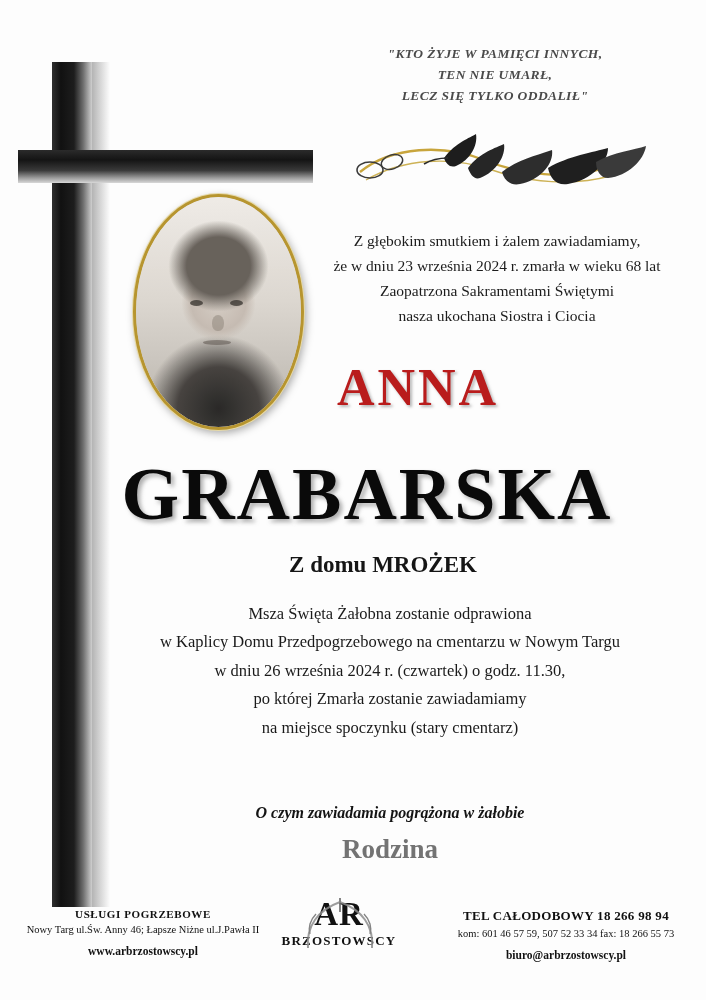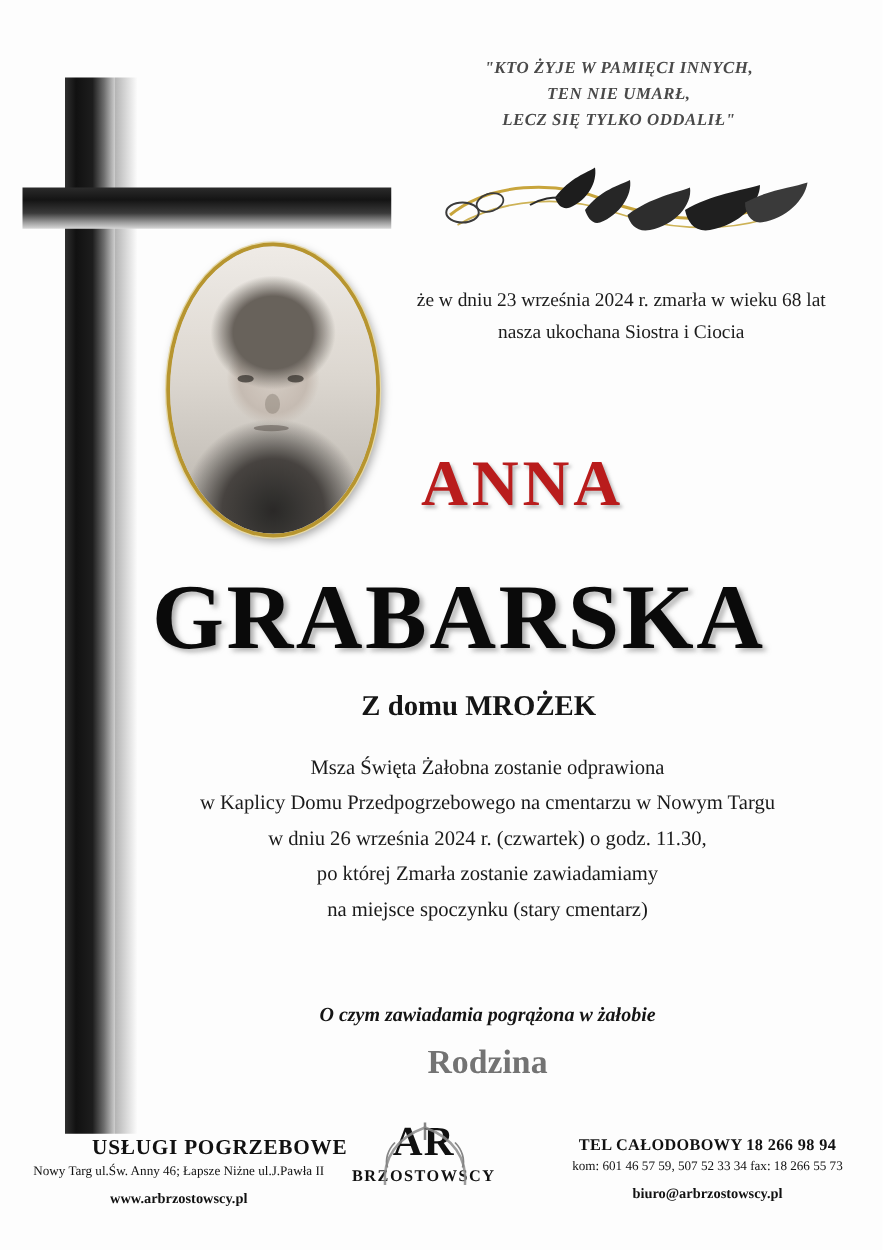--- a/index.html
+++ b/index.html
@@ -169,21 +169,21 @@
     color:#737373;
   }
 
   
   .footer-rule{
     position:absolute;left:0;top:895px;width:706px;height:1px;background:transparent;
   }
   .footer-left{
     position:absolute;left:8px;top:908px;width:270px;text-align:center;
   }
-  .footer-left .t1{font-weight:bold;font-size:17px;letter-spacing:.6px;text-align:right;}
+  .footer-left .t1{font-weight:bold;font-size:11px;letter-spacing:.6px;}
   .footer-left .t2{font-size:10.5px;margin-top:4px;}
   .footer-left .t3{font-weight:bold;font-size:11.5px;margin-top:10px;}
 
   .footer-right{
     position:absolute;left:432px;top:908px;width:268px;text-align:center;
   }
   .footer-right .t1{font-weight:bold;font-size:13px;letter-spacing:.3px;}
   .footer-right .t2{font-size:10.5px;margin-top:4px;}
   .footer-right .t3{font-weight:bold;font-size:11.5px;margin-top:10px;}
 
@@ -231,21 +231,23 @@
   <div class="photo-frame">
     <div class="photo-inner">
       <div class="photo-eye l"></div>
       <div class="photo-eye r"></div>
       <div class="photo-nose"></div>
       <div class="photo-mouth"></div>
     </div>
   </div>
 
   <div class="announce">
+    <div>Z głębokim smutkiem i żalem zawiadamiamy,</div>
     <div>że w dniu 23 września 2024 r. zmarła w wieku 68 lat</div>
+    <div>Zaopatrzona Sakramentami Świętymi</div>
     <div>nasza ukochana Siostra i Ciocia</div>
   </div>
 
   <div class="firstname">ANNA</div>
   <div class="lastname">GRABARSKA</div>
   <div class="maiden">Z domu MROŻEK</div>
 
   <div class="mass">
     <div>Msza Święta Żałobna zostanie odprawiona</div>
     <div>w Kaplicy Domu Przedpogrzebowego na cmentarzu w Nowym Targu</div>

